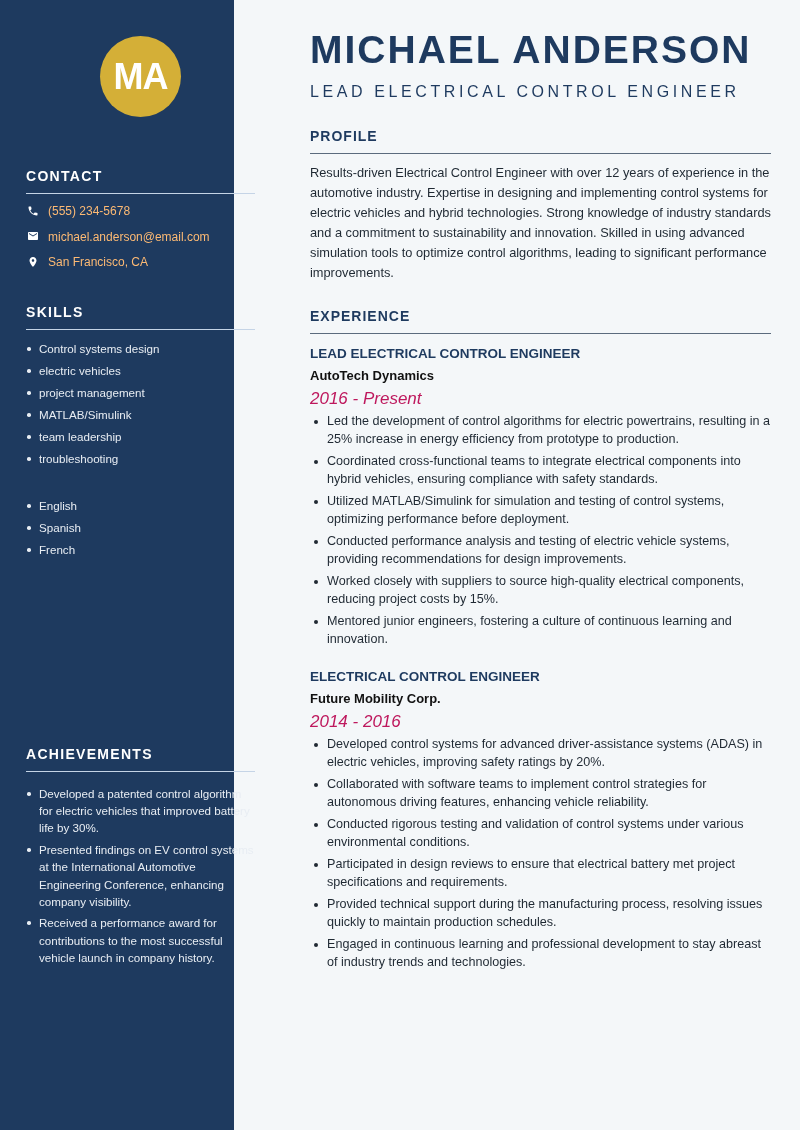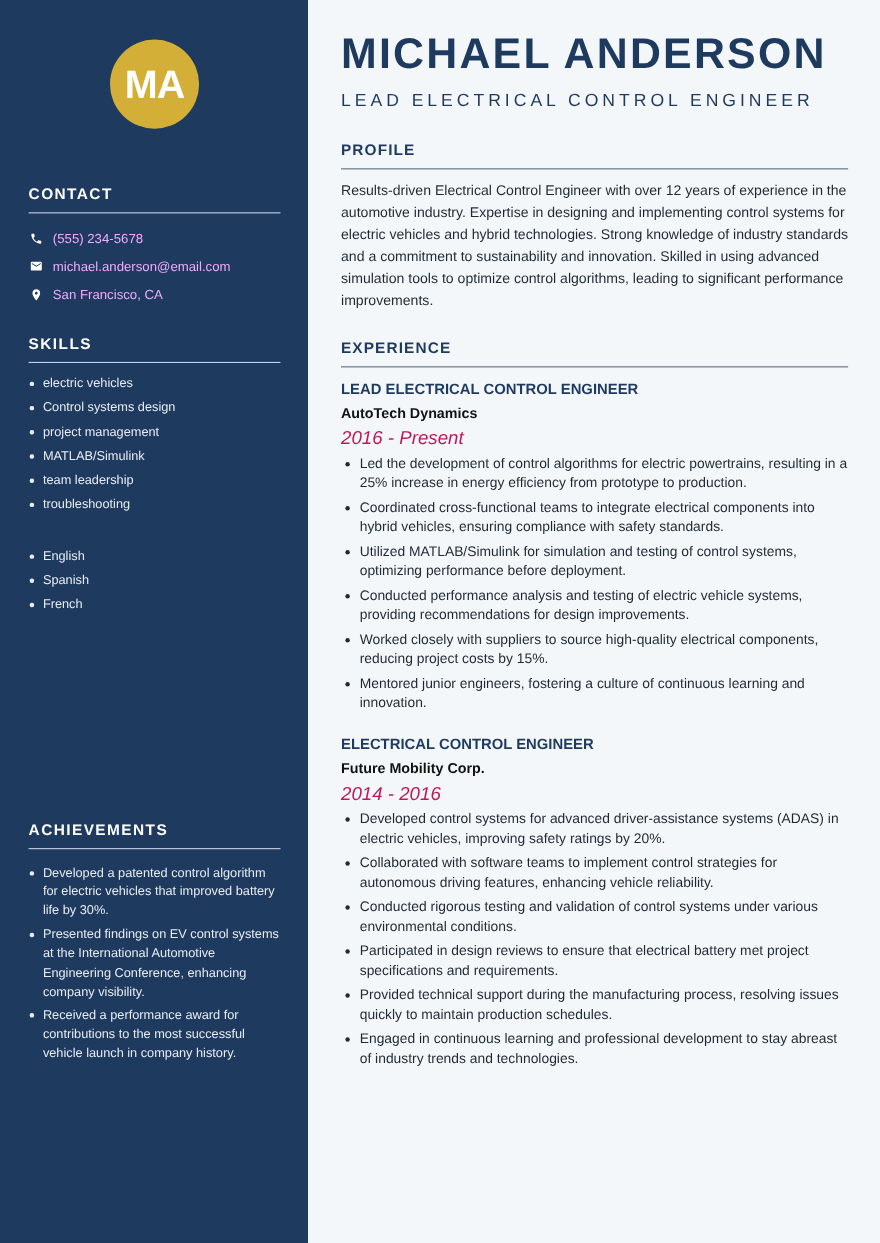--- a/index.html
+++ b/index.html
@@ -5,42 +5,42 @@
     * { margin: 0; padding: 0; box-sizing: border-box; }
     html, body { width: 800px; height: 1130px; }
     body {
       font-family: "Liberation Sans", "DejaVu Sans", sans-serif;
       background: #f4f7f9;
       position: relative;
       overflow: hidden;
     }
     .sidebar {
       position: absolute; left: 0; top: 0;
-      width: 280px; height: 1130px;
+      width: 234px; height: 1130px;
       background: #1e3a5f;
       color: #ffffff;
       padding: 0 26px;
     }
     .avatar {
       position: absolute; left: 100px; top: 36px;
       width: 81px; height: 81px; border-radius: 50%;
       background: #d4af37;
       display: flex; align-items: center; justify-content: center;
       color: #fff; font-weight: bold; font-size: 36px; letter-spacing: -1px;
     }
     .side-section { position: absolute; left: 26px; width: 229px; }
     .side-title {
       font-size: 14px; font-weight: bold; letter-spacing: 1.3px;
       color: #fff; padding-bottom: 9px;
       border-bottom: 1.5px solid #c5d4e6;
       margin-bottom: 10px;
     }
     .contact-row {
-      display: flex; align-items: center;
-      font-size: 12px; color: #f0abfc; height: 25.5px;
+      display: flex; align-items: flex-start;
+      font-size: 12px; color: #fdba74; height: 25.5px;
     }
     .contact-row .ic {
       width: 13px; height: 13px; margin-right: 9px;
       display: inline-flex; align-items: center; justify-content: center;
     }
     .contact-row svg { width: 12px; height: 12px; fill: #fff; }
     .side-list { list-style: none; }
     .side-list li {
       position: relative; padding-left: 13px;
       font-size: 11.6px; color: #e8edf3; line-height: 17px;
@@ -119,22 +119,22 @@
             <path d="M12 2C8.1 2 5 5.1 5 9c0 5.2 7 13 7 13s7-7.8 7-13c0-3.9-3.1-7-7-7zm0 9.5c-1.4 0-2.5-1.1-2.5-2.5s1.1-2.5 2.5-2.5 2.5 1.1 2.5 2.5-1.1 2.5-2.5 2.5z"></path>
           </svg>
       </span>
       <span>San Francisco, CA</span>
     </div>
   </section>
 
   <section class="side-section" style="top:304px;">
     <div class="side-title">SKILLS</div>
     <ul class="side-list tight">
+      <li>Control systems design</li>
       <li>electric vehicles</li>
-      <li>Control systems design</li>
       <li>project management</li>
       <li>MATLAB/Simulink</li>
       <li>team leadership</li>
       <li>troubleshooting</li>
     </ul>
   </section>
 
   <section class="side-section" style="top:497px;">
     <ul class="side-list tight">
       <li>English</li>

